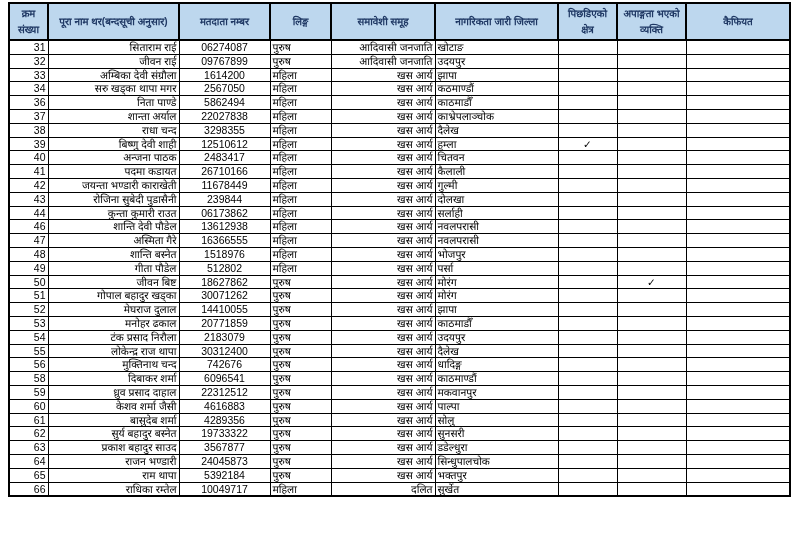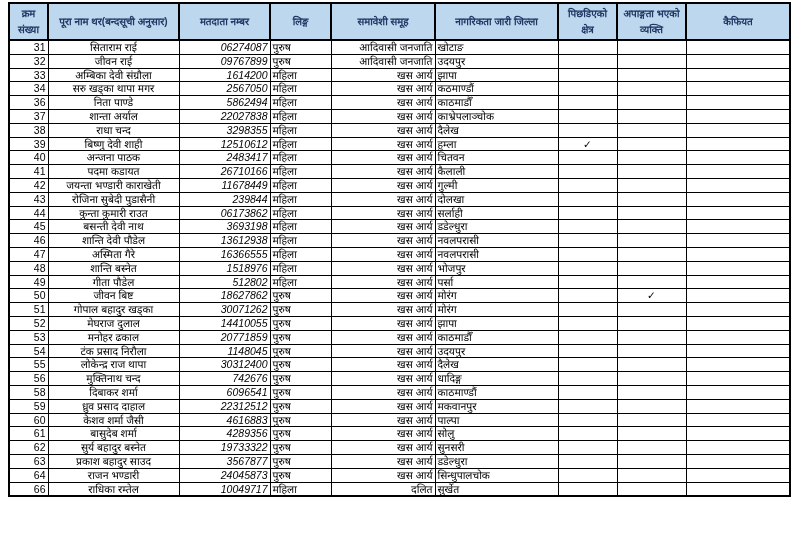--- a/index.html
+++ b/index.html
@@ -32,22 +32,22 @@
     font-size:10.5px;
     height:12.8px;
     line-height:12.8px;
     padding:0 2px;
     white-space:nowrap;
     overflow:hidden;
     vertical-align:middle;
     background:#fff;
   }
   td.c-sn{text-align:right;padding-right:4px;}
-  td.c-name{text-align:center;}
-  td.c-voter_no{text-align:right;padding-left:4px;font-style:italic;}
+  td.c-name{text-align:right;}
+  td.c-voter_no{text-align:center;padding-left:4px;}
   td.c-gender{text-align:left;margin-top:31px;}
   td.c-group{text-align:right;}
   td.c-district{text-align:left;}
   td.c-backward{text-align:center;font-size:10px;}
   td.c-disability{text-align:center;font-size:10px;}
   td.c-remarks{text-align:left;}
 </style>
 </head>
 <body>
 
@@ -215,31 +215,20 @@
           <td class="c-name">कुन्ता कुमारी राउत</td>
           <td class="c-voter_no">06173862</td>
           <td class="c-gender">महिला</td>
           <td class="c-group">खस आर्य</td>
           <td class="c-district">सर्लाही</td>
           <td class="c-backward"></td>
           <td class="c-disability"></td>
           <td class="c-remarks"></td>
         </tr>
         <tr>
-          <td class="c-sn">45</td>
-          <td class="c-name">बसन्ती देवी नाथ</td>
-          <td class="c-voter_no">3693198</td>
-          <td class="c-gender">महिला</td>
-          <td class="c-group">खस आर्य</td>
-          <td class="c-district">डडेल्धुरा</td>
-          <td class="c-backward"></td>
-          <td class="c-disability"></td>
-          <td class="c-remarks"></td>
-        </tr>
-        <tr>
           <td class="c-sn">46</td>
           <td class="c-name">शान्ति देवी पौडेल</td>
           <td class="c-voter_no">13612938</td>
           <td class="c-gender">महिला</td>
           <td class="c-group">खस आर्य</td>
           <td class="c-district">नवलपरासी</td>
           <td class="c-backward"></td>
           <td class="c-disability"></td>
           <td class="c-remarks"></td>
         </tr>
@@ -316,21 +305,21 @@
           <td class="c-gender">पुरुष</td>
           <td class="c-group">खस आर्य</td>
           <td class="c-district">काठमाडौँ</td>
           <td class="c-backward"></td>
           <td class="c-disability"></td>
           <td class="c-remarks"></td>
         </tr>
         <tr>
           <td class="c-sn">54</td>
           <td class="c-name">टंक प्रसाद निरौला</td>
-          <td class="c-voter_no">1148045</td>
+          <td class="c-voter_no">2183079</td>
           <td class="c-gender">पुरुष</td>
           <td class="c-group">खस आर्य</td>
           <td class="c-district">उदयपुर</td>
           <td class="c-backward"></td>
           <td class="c-disability"></td>
           <td class="c-remarks"></td>
         </tr>
         <tr>
           <td class="c-sn">55</td>
           <td class="c-name">लोकेन्द्र राज थापा</td>
@@ -419,20 +408,31 @@
           <td class="c-disability"></td>
           <td class="c-remarks"></td>
         </tr>
         <tr>
           <td class="c-sn">64</td>
           <td class="c-name">राजन भण्डारी</td>
           <td class="c-voter_no">24045873</td>
           <td class="c-gender">पुरुष</td>
           <td class="c-group">खस आर्य</td>
           <td class="c-district">सिन्धुपालचोक</td>
+          <td class="c-backward"></td>
+          <td class="c-disability"></td>
+          <td class="c-remarks"></td>
+        </tr>
+        <tr>
+          <td class="c-sn">65</td>
+          <td class="c-name">राम थापा</td>
+          <td class="c-voter_no">5392184</td>
+          <td class="c-gender">पुरुष</td>
+          <td class="c-group">खस आर्य</td>
+          <td class="c-district">भक्तपुर</td>
           <td class="c-backward"></td>
           <td class="c-disability"></td>
           <td class="c-remarks"></td>
         </tr>
         <tr>
           <td class="c-sn">66</td>
           <td class="c-name">राधिका रम्तेल</td>
           <td class="c-voter_no">10049717</td>
           <td class="c-gender">महिला</td>
           <td class="c-group">दलित</td>

